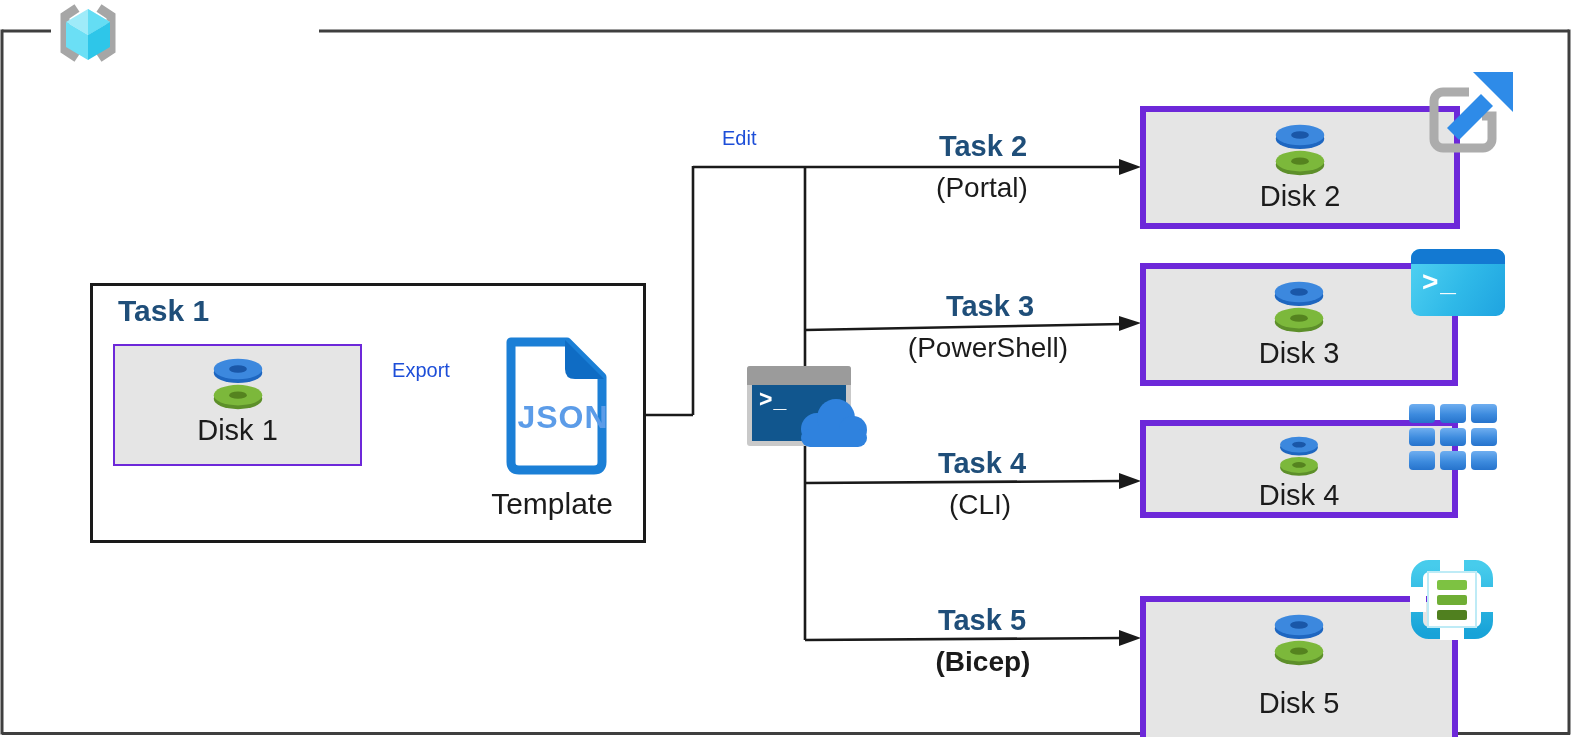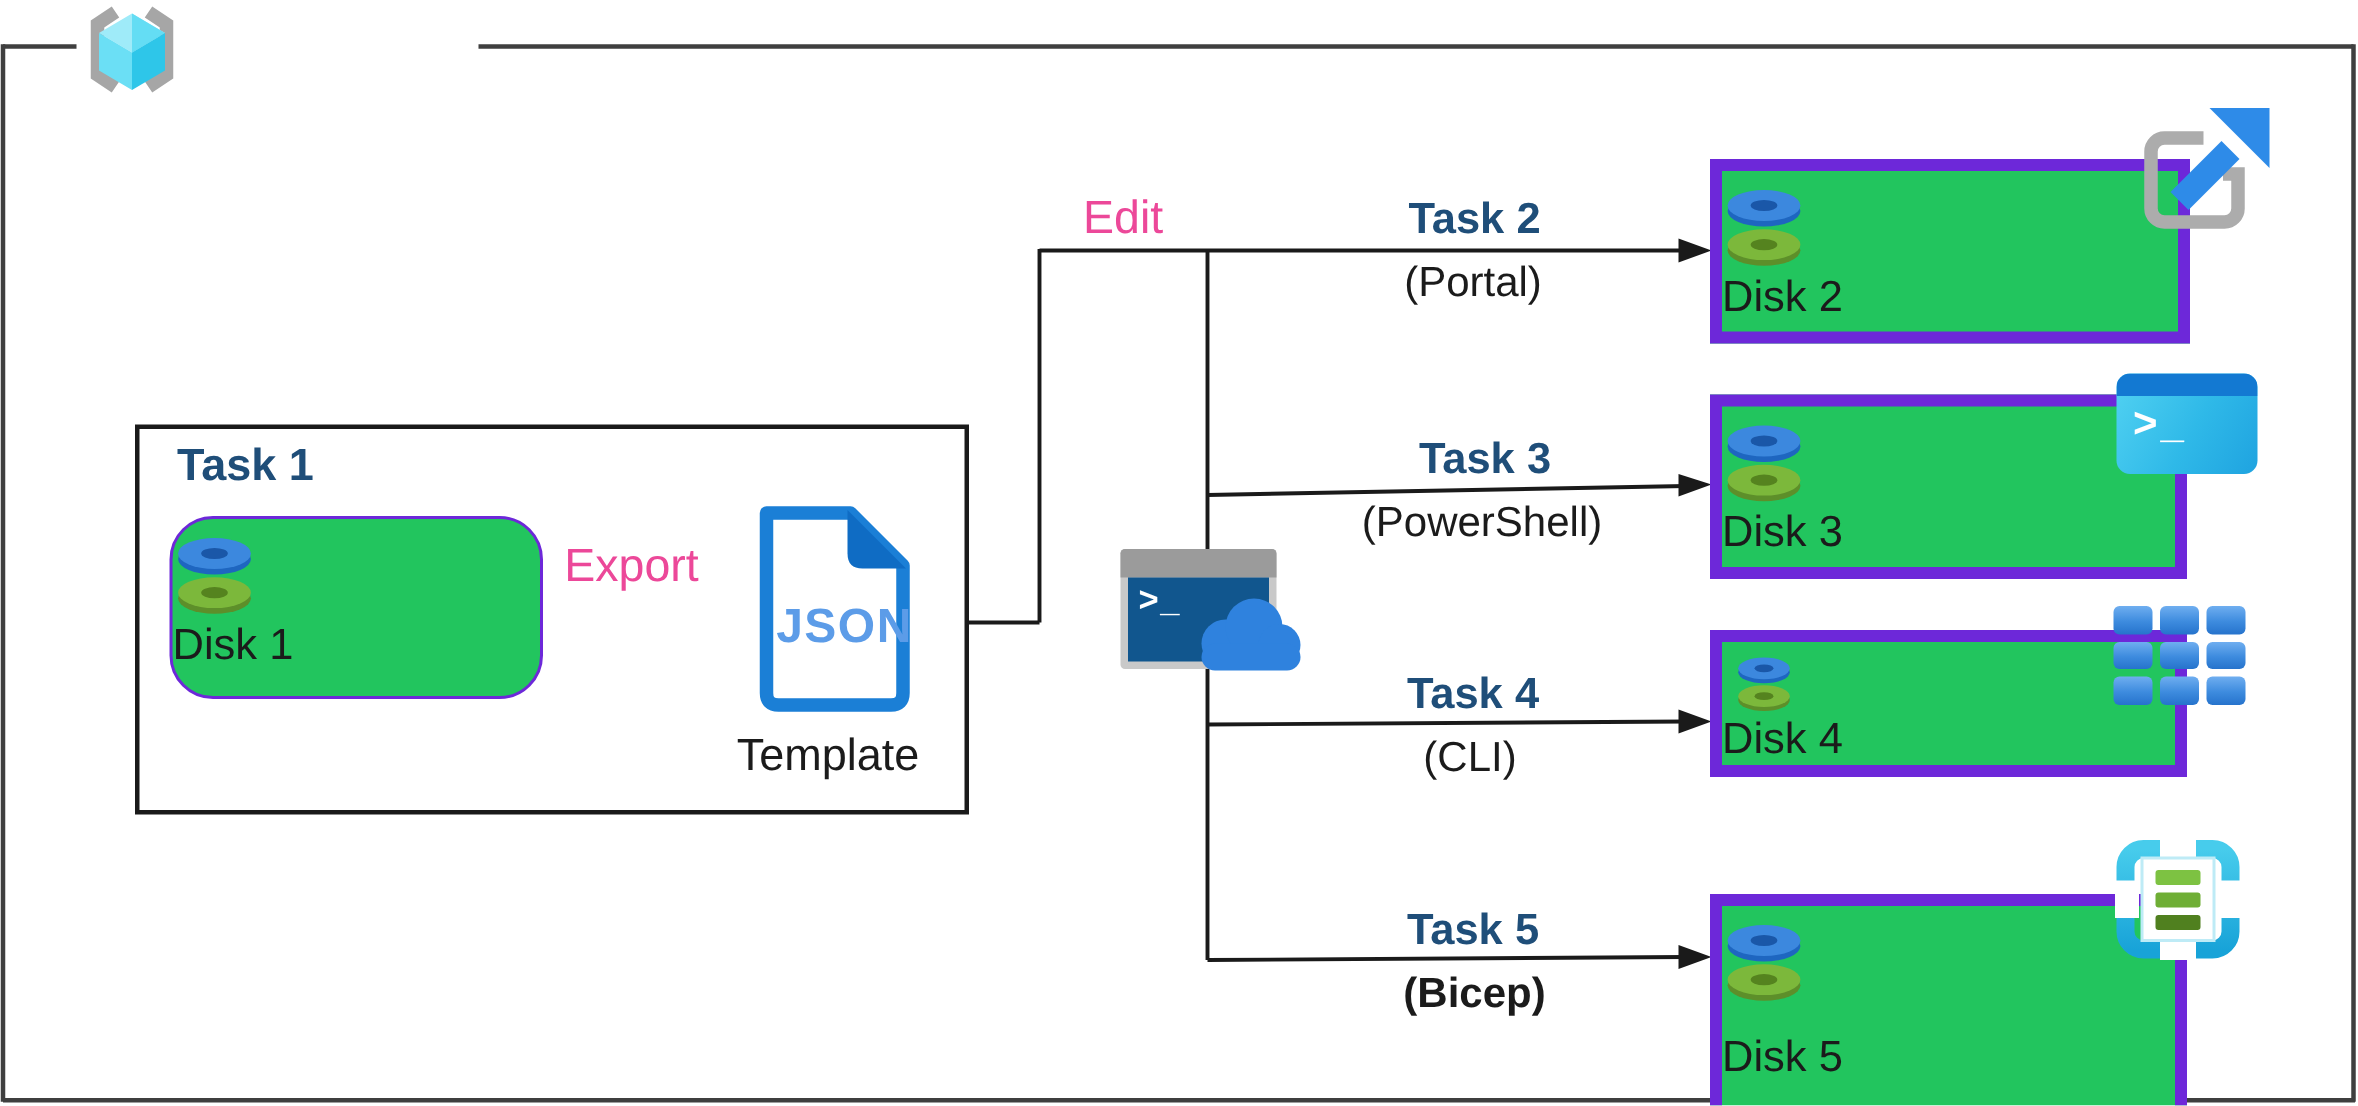--- a/index.html
+++ b/index.html
@@ -6,24 +6,24 @@
   .canvas{
     position:relative;width:1572px;height:737px;background:#ffffff;
     font-family:"Liberation Sans", sans-serif;overflow:hidden;
   }
   .wires{position:absolute;left:0;top:0;width:1572px;height:737px;z-index:1;}
   .abs{position:absolute;box-sizing:border-box;}
   .lbl{position:absolute;white-space:nowrap;color:#1b1b1b;z-index:4;}
   .centered{transform:translateX(-50%);}
   .task-heading{font-weight:bold;font-size:29px;color:#1F4E79;text-align:center;}
   .task-method{font-size:28px;color:#1b1b1b;}
-  .plainlbl{font-size:31px;color:#ec4899;}
+  .plainlbl{font-size:20px;color:#1d4ed8;}
   .disk-box{
-    position:absolute;background:#22c55e;border:8px solid #6d28d9;
-    display:flex;flex-direction:column;box-sizing:border-box;
+    position:absolute;background:#e5e5e5;border:6px solid #6d28d9;
+    display:flex;flex-direction:column;align-items:center;box-sizing:border-box;
     z-index:2;padding-top:7px;
   }
   .disk-label{font-size:29px;color:#1b1b1b;margin-top:1px;}
   .task1-box{
     position:absolute;left:90px;top:283px;width:556px;height:260px;
     background:#fff;border:3px solid #1a1a1a;z-index:2;box-sizing:border-box;
   }
   .corner-icon{position:absolute;z-index:5;}
   
   .ps-icon{
@@ -89,21 +89,21 @@
     <path d="M47,5 L59,13 V47 L47,55" stroke="#A6A6A6" stroke-width="9" fill="none"></path>
     <polygon points="36,6 58,19 36,32 14,19" fill="#9FEBF9"></polygon>
     <polygon points="36,6 58,19 36,32" fill="#64DDF4"></polygon>
     <polygon points="14,19 36,32 36,57 14,44" fill="#6BDFF5"></polygon>
     <polygon points="58,19 36,32 36,57 58,44" fill="#2EC6E9"></polygon>
   </svg>
 
   <div class="task1-box"></div>
   <div class="lbl task-heading" style="left:118px;top:294px;font-size:30px;">Task 1</div>
 
-  <div class="disk-box" style="left:113px;top:344px;width:249px;height:122px;border-width:2px;border-radius:29px;">
+  <div class="disk-box" style="left:113px;top:344px;width:249px;height:122px;border-width:2px;">
     <svg width="56" height="60" viewBox="0 0 60 62">
       <ellipse cx="30" cy="48" rx="26" ry="11" fill="#5D8F2A"></ellipse>
       <ellipse cx="30" cy="44" rx="26" ry="11" fill="#7CB83B"></ellipse>
       <ellipse cx="30" cy="44" rx="9.5" ry="4" fill="#55831F"></ellipse>
       <ellipse cx="30" cy="20" rx="26" ry="11" fill="#1E66C0"></ellipse>
       <ellipse cx="30" cy="16" rx="26" ry="11" fill="#3C88DE"></ellipse>
       <ellipse cx="30" cy="16" rx="9.5" ry="4" fill="#1A57A8"></ellipse>
     </svg>
     <div class="disk-label">Disk 1</div>
   </div>

